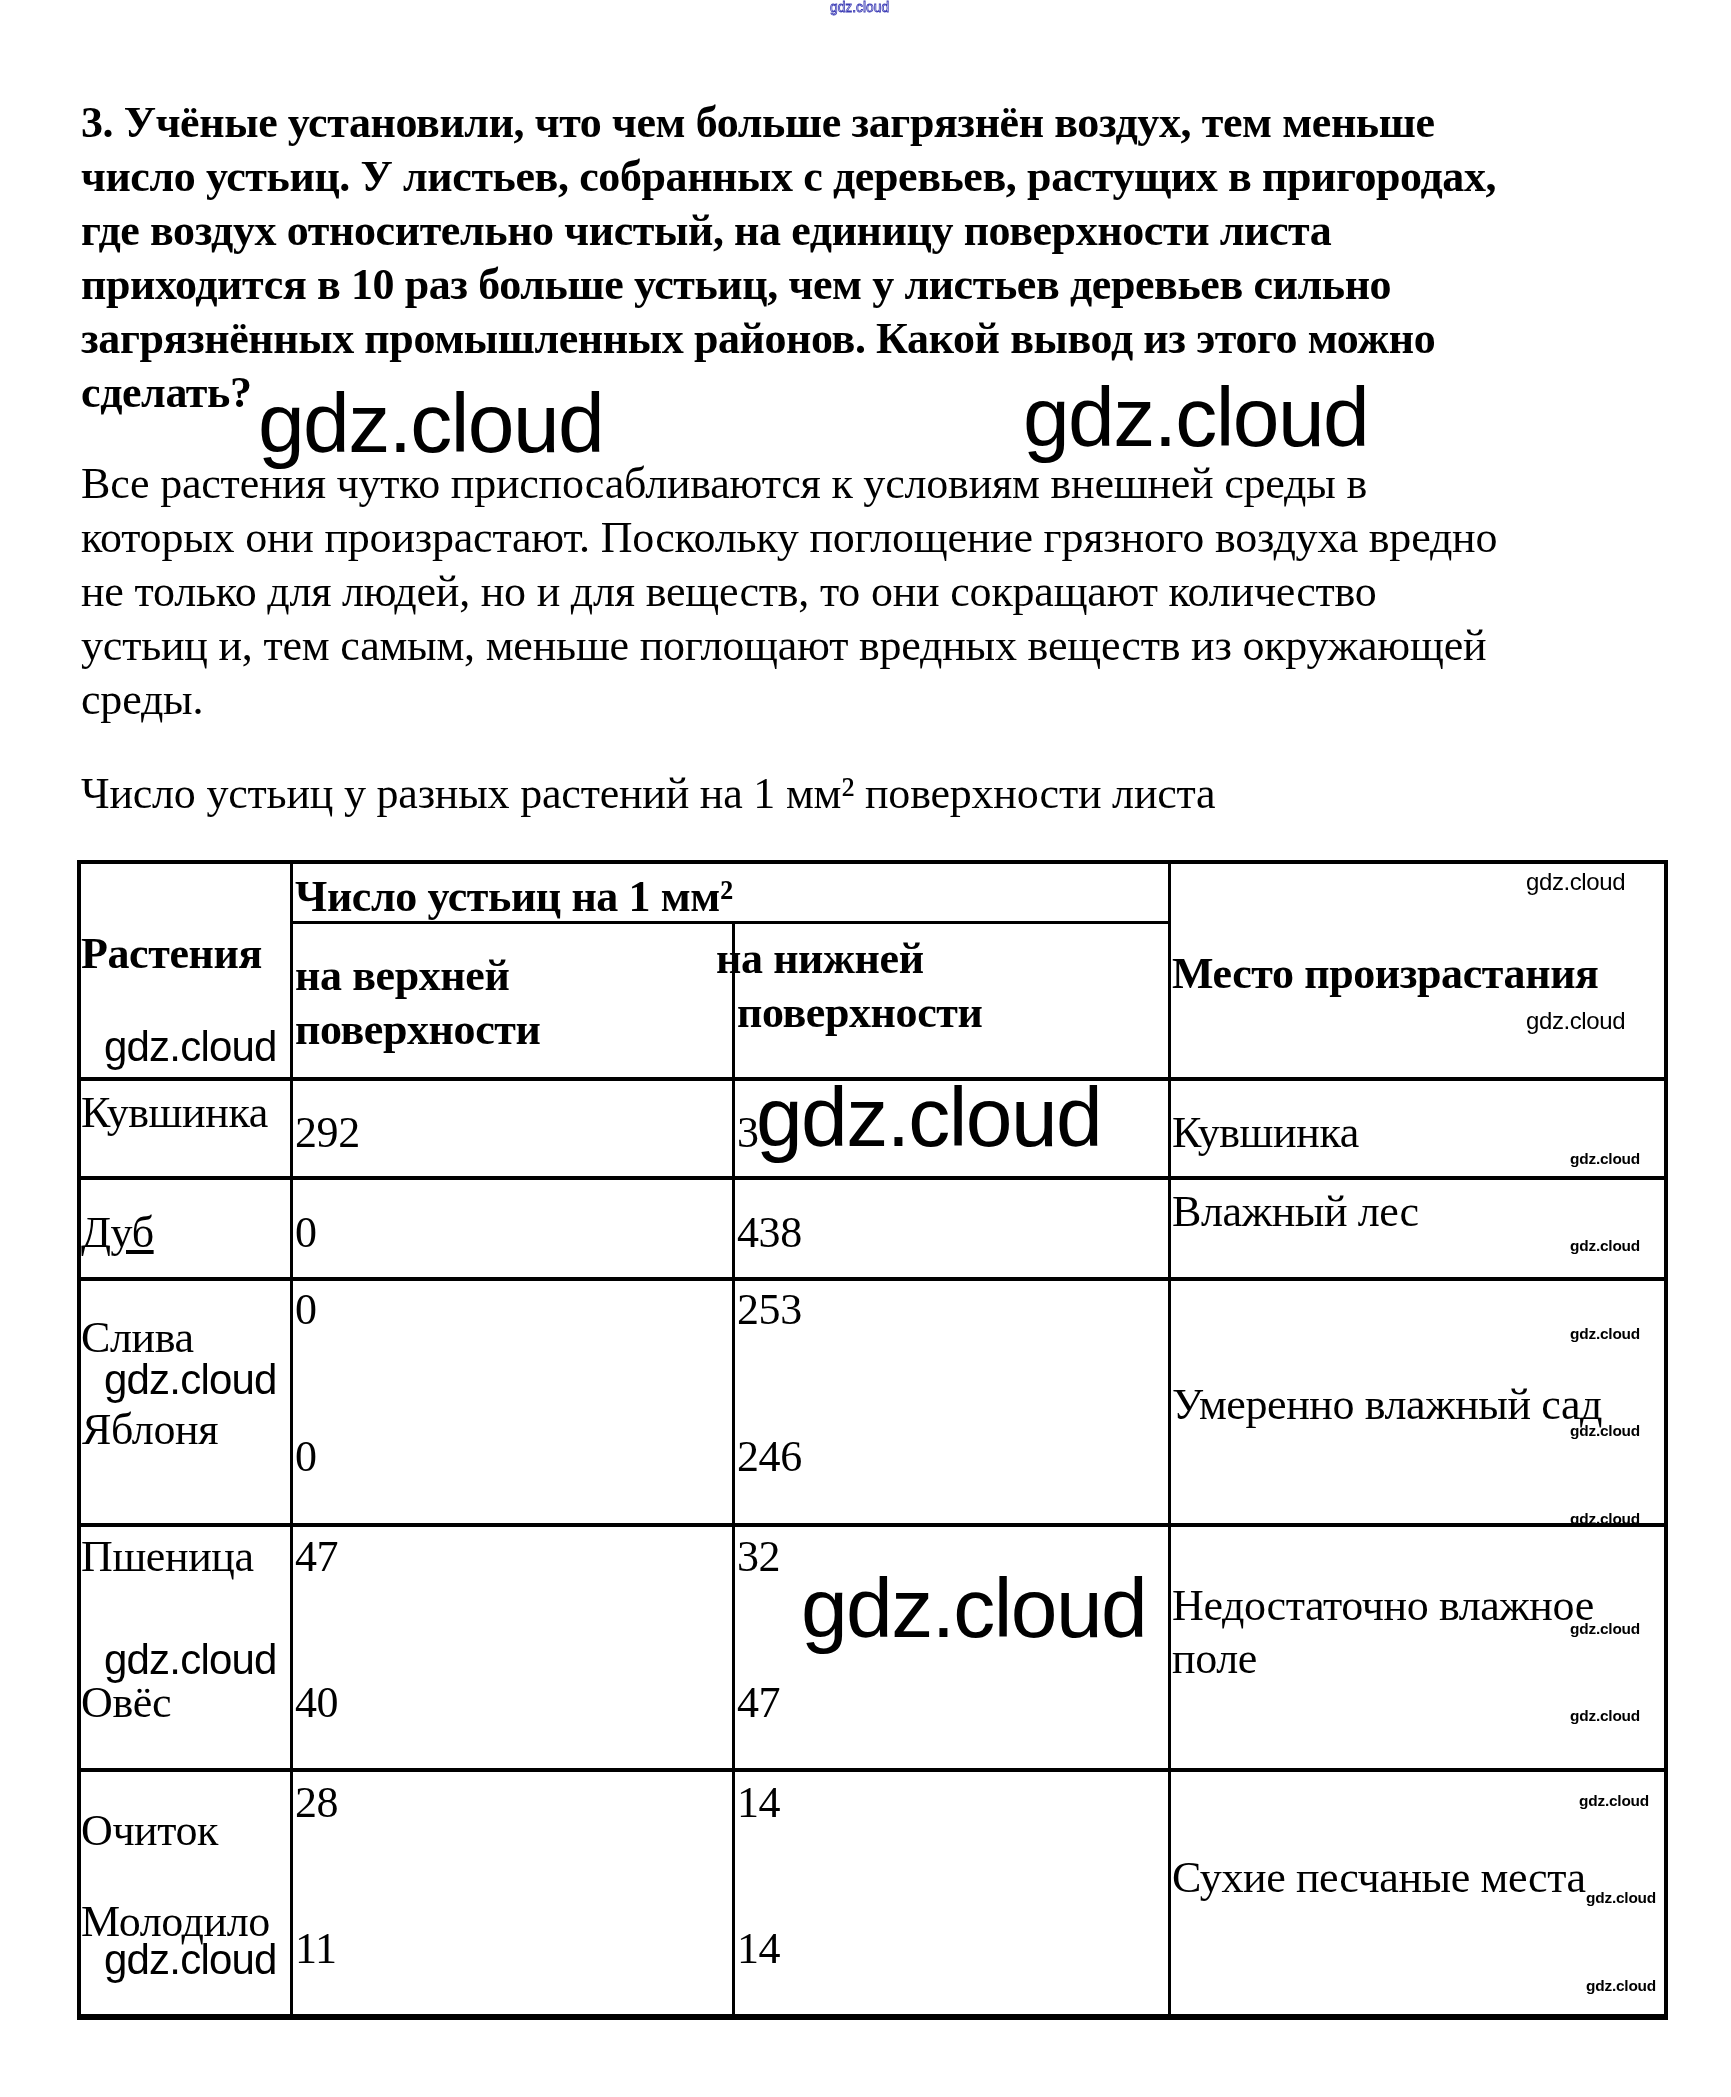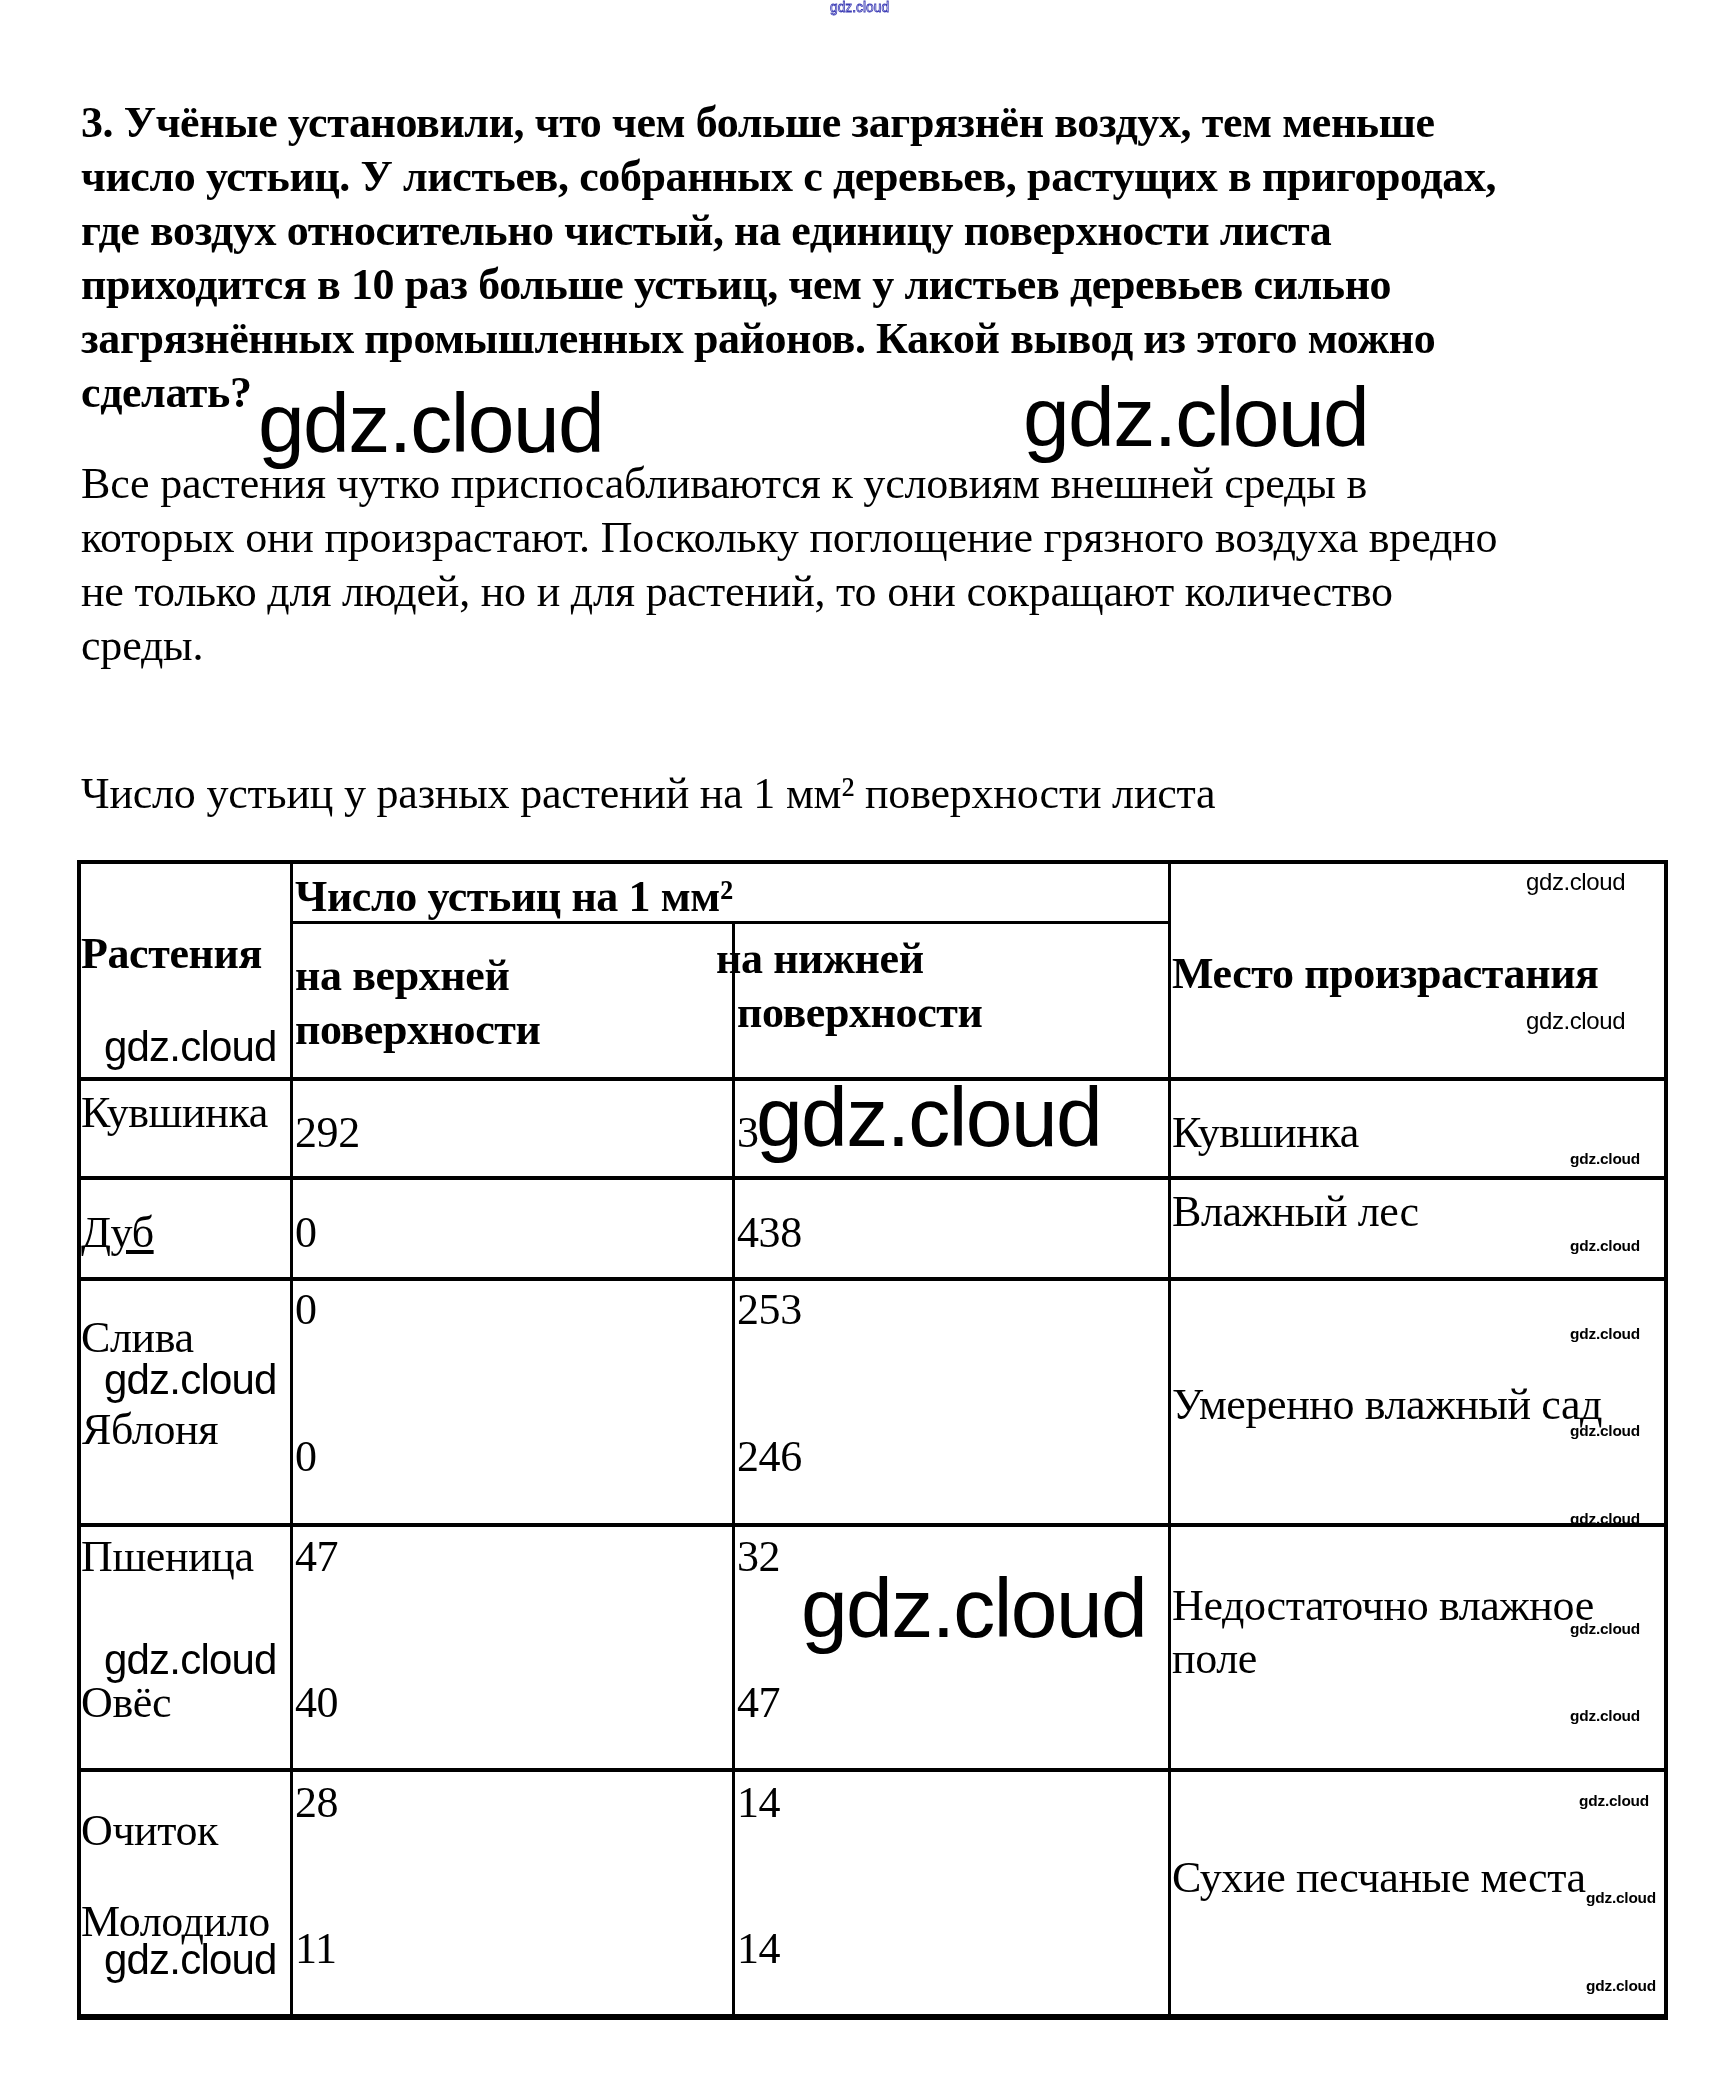--- a/index.html
+++ b/index.html
@@ -36,21 +36,22 @@
   <div>загрязнённых промышленных районов. Какой вывод из этого можно</div>
   <div>сделать?</div>
 </div>
 
 <div class="wm wm-xl" style="left:258px; top:375px;">gdz.cloud</div>
 <div class="wm wm-xl" style="left:1023px; top:369px;">gdz.cloud</div>
 
 <div class="abs answer">
   <div>Все растения чутко приспосабливаются к условиям внешней среды в</div>
   <div>которых они произрастают. Поскольку поглощение грязного воздуха вредно</div>
-  <div>не только для людей, но и для растений, то они сокращают количество</div>
+  <div>не только для людей, но и для веществ, то они сокращают количество</div>
+  <div>устьиц и, тем самым, меньше поглощают вредных веществ из окружающей</div>
   <div>среды.</div>
 </div>
 
 <div class="abs caption">Число устьиц у разных растений на 1 мм² поверхности листа</div>
 
 <div>
 
   <div class="tline" style="left:77px; top:860px; width:1591px; height:4px;"></div>
   <div class="tline" style="left:292px; top:921px; width:879px; height:3.2px;"></div>
   <div class="tline" style="left:77px; top:1077px; width:1591px; height:4px;"></div>

